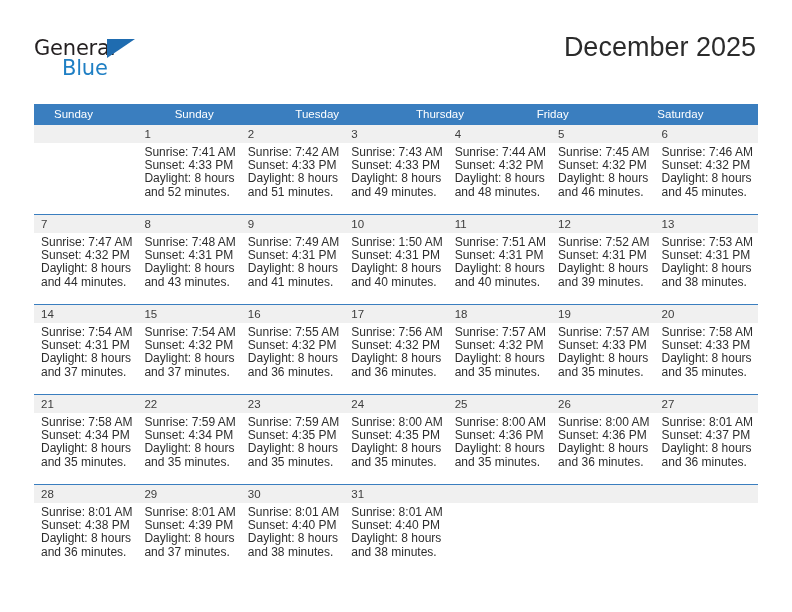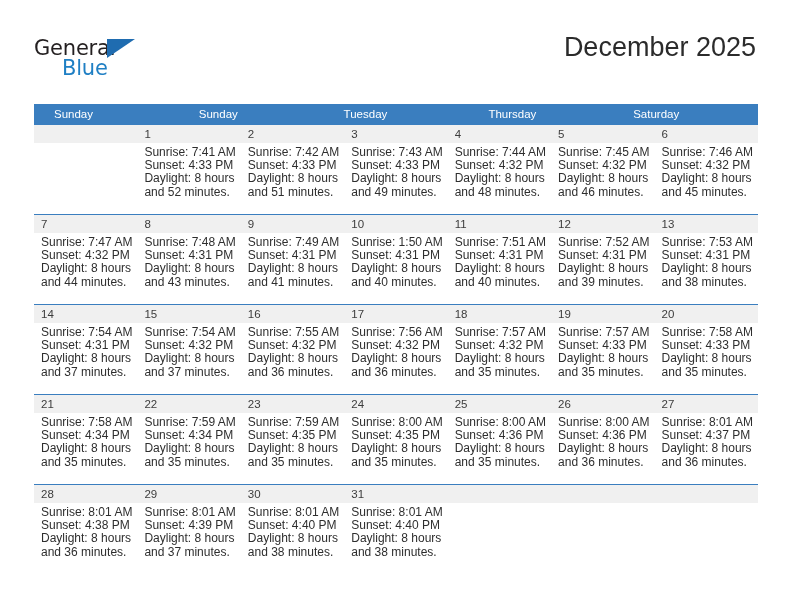--- a/index.html
+++ b/index.html
@@ -179,20 +179,21 @@
     </div>
 
   </div>
 
   <div class="calendar">
     <div class="weekday-row" id="weekday-row">
         <div class="weekday-cell">Sunday</div>
         <div class="weekday-cell">Sunday</div>
         <div class="weekday-cell">Tuesday</div>
         <div class="weekday-cell">Thursday</div>
+        <div class="weekday-cell">Friday</div>
         <div class="weekday-cell">Saturday</div>
       </div>
     <div id="weeks-container">
         <div class="week-row first">
           <div class="day-cell empty">
             <div class="daynum-band">
               <span class="daynum"></span>
             </div>
           </div>
           <div class="day-cell">

